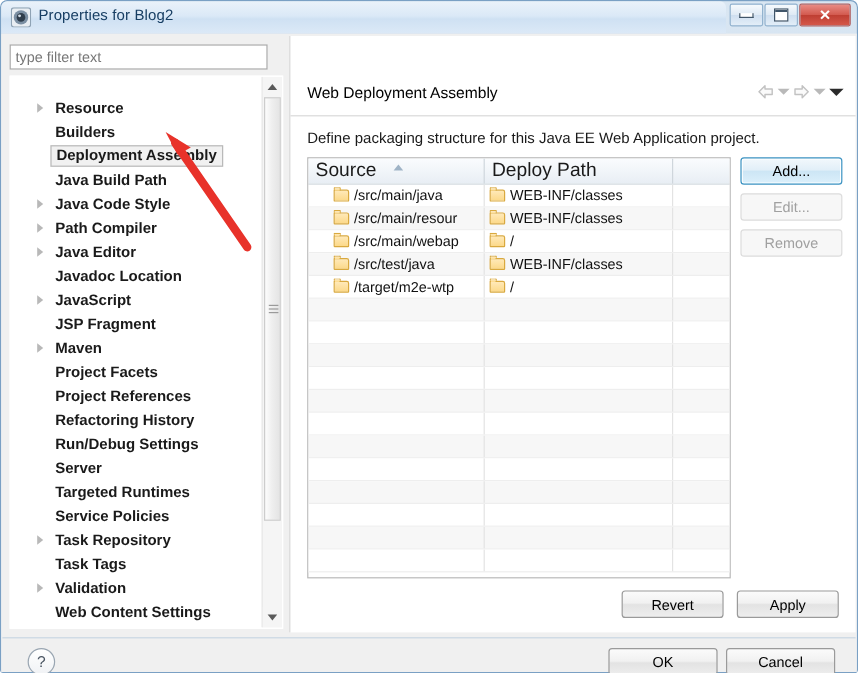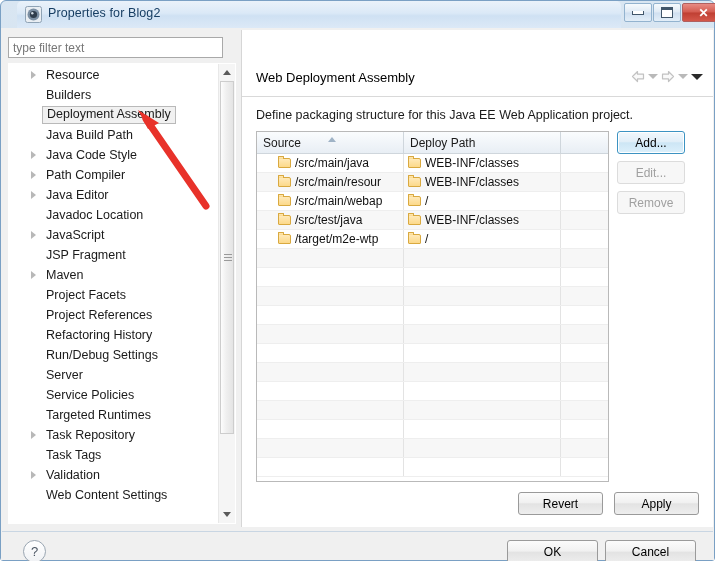--- a/index.html
+++ b/index.html
@@ -16,21 +16,21 @@
     left: 0; top: 0;
     width: 715px; height: 561px;
     background: linear-gradient(to bottom, #d9e6f2 0%, #cfdff0 40%, #c9dcee 100%);
     box-sizing: border-box;
     border: 1px solid #7aa0c4;
     border-radius: 6px 6px 3px 3px;
   }
 
   
   #titlebar {
-    position: absolute; left: 16px; top: 0;
+    position: absolute; left: 0; top: 0;
     width: 569px; height: 27px;
     background: linear-gradient(to bottom, #eaf2fa 0%, #dbe9f7 45%, #cfe1f3 55%, #dce9f7 100%);
     border-radius: 5px 5px 0 0;
     border-bottom: 1px solid #b6cde3;
     padding-left: 35px;
   }
   #win-icon {
     position: absolute; left: 8px; top: 5px;
     width: 17px; height: 17px;
   }
@@ -93,23 +93,24 @@
 
   #tree-box {
     position: absolute; left: 0; top: 26px;
     width: 228px; height: 461px;
     background: #ffffff;
     border: 1px solid #ffffff;
     box-sizing: border-box;
     overflow: hidden;
   }
   #tree-list {
-    position: absolute; left: 0; top: 1px;
+    position: absolute; left: 0; top: 16px;
     width: 206px; height: 459px;
     overflow: hidden;
+    font-weight: bold;
   }
   .tree-item {
     position: relative;
     height: 20px;
     display: flex; align-items: center;
     font-size: 12.5px;
     color: #1a1a1a;
     white-space: nowrap;
   }
   .tree-arrow {
@@ -195,21 +196,21 @@
     border: 1px solid #b9b9b9;
     box-sizing: border-box;
     background: #fff;
     overflow: hidden;
   }
   #thead {
     display: flex;
     height: 21px;
     background: linear-gradient(to bottom, #fafcfe 0%, #f1f5f9 50%, #e8eef4 100%);
     border-bottom: 1px solid #cfd6dc;
-    font-size: 12px;
+    font-size: 16px;
     color: #1a1a1a;
   }
   .th {
     position: relative;
     display: flex; align-items: center;
     padding-left: 6px;
     box-sizing: border-box;
     border-right: 1px solid #cfd6dc;
     overflow: hidden;
     white-space: nowrap;
@@ -259,21 +260,21 @@
     background: linear-gradient(to bottom, #ffe9b8 0%, #fcd98a 100%);
     border: 1px solid #d9a93f;
     border-bottom: none;
     border-radius: 1px 1px 0 0;
     box-sizing: border-box;
   }
 
   
   .sbtn {
     position: absolute; left: 375px;
-    width: 68px; height: 23px;
+    width: 85px; height: 23px;
     box-sizing: border-box;
     font-family: "Liberation Sans", sans-serif;
     font-size: 12px;
     border-radius: 3px;
   }
   .sbtn.enabled {
     top: 101px;
     color: #000;
     border: 1px solid #3c93c2;
     background: linear-gradient(to bottom, #f2f8fc 0%, #e2eff8 45%, #cde6f5 52%, #dcf0fb 100%);
@@ -410,24 +411,24 @@
             <div class="tree-item">
               <span class="tree-label">Refactoring History</span>
             </div>
             <div class="tree-item">
               <span class="tree-label">Run/Debug Settings</span>
             </div>
             <div class="tree-item">
               <span class="tree-label">Server</span>
             </div>
             <div class="tree-item">
+              <span class="tree-label">Targeted Runtimes</span>
+            </div>
+            <div class="tree-item">
               <span class="tree-label">Service Policies</span>
-            </div>
-            <div class="tree-item">
-              <span class="tree-label">Targeted Runtimes</span>
             </div>
             <div class="tree-item">
               <span class="tree-arrow"></span>
               <span class="tree-label">Task Repository</span>
             </div>
             <div class="tree-item">
               <span class="tree-label">Task Tags</span>
             </div>
             <div class="tree-item">
               <span class="tree-arrow"></span>

